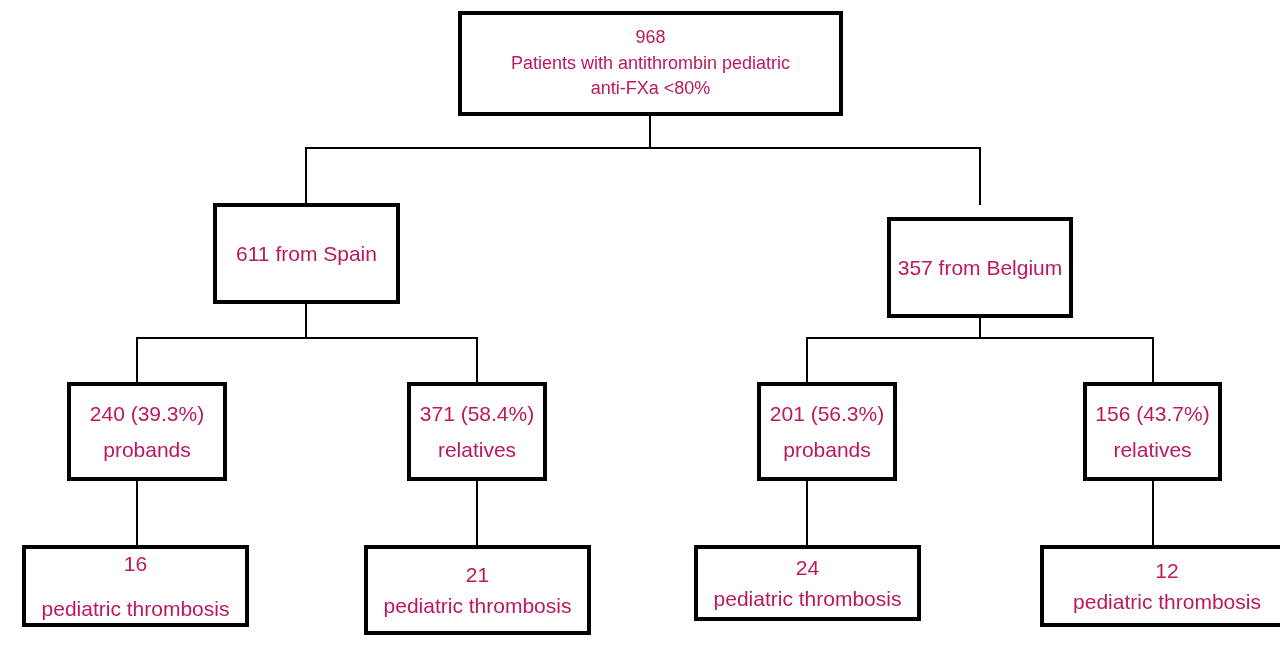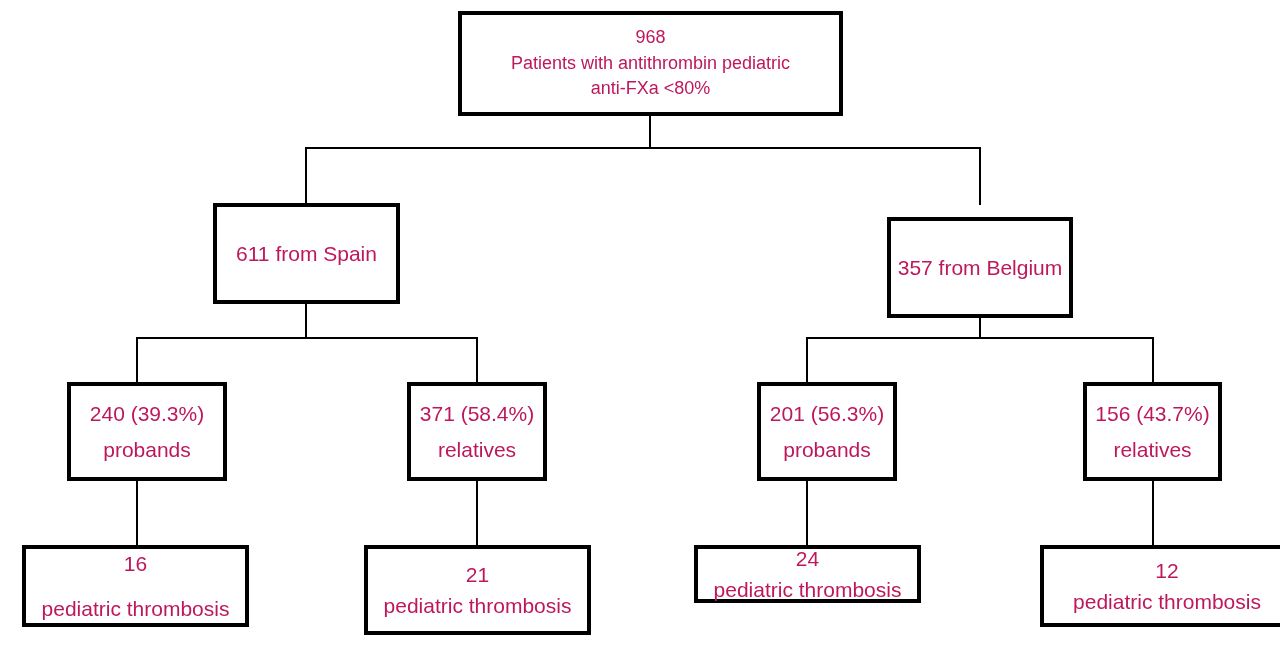--- a/index.html
+++ b/index.html
@@ -38,21 +38,21 @@
   .n-spain    { left: 213px; top: 203px; width: 187px; height: 101px; }
   .n-belgium  { left: 887px; top: 217px; width: 186px; height: 101px; }
   
   .n-sp-prob  { left: 67px;   top: 382px; width: 160px; height: 99px; line-height: 1.7; }
   .n-sp-rel   { left: 407px;  top: 382px; width: 140px; height: 99px; line-height: 1.7; }
   .n-be-prob  { left: 737px;  top: 382px; width: 140px; height: 99px; line-height: 1.7; margin-left: 20px; }
   .n-be-rel   { left: 1083px; top: 382px; width: 139px; height: 99px; line-height: 1.7; }
   
   .n-ped1 { left: 22px;   top: 545px; width: 227px; height: 82px; gap: 13px; }
   .n-ped2 { left: 364px;  top: 545px; width: 227px; height: 90px; }
-  .n-ped3 { left: 694px;  top: 545px; width: 227px; height: 58px; }
+  .n-ped3 { left: 694px;  top: 545px; width: 227px; height: 76px; }
   .n-ped4 { left: 1040px; top: 545px; width: 254px; height: 82px; }
 
   .line {
     position: absolute;
     background: #000000;
     z-index: 1;
   }
   
   .c-v-root      { left: 649px; top: 115px; width: 2px;   height: 34px; }
   .c-h-top       { left: 305px; top: 147px; width: 676px; height: 2px;  }

